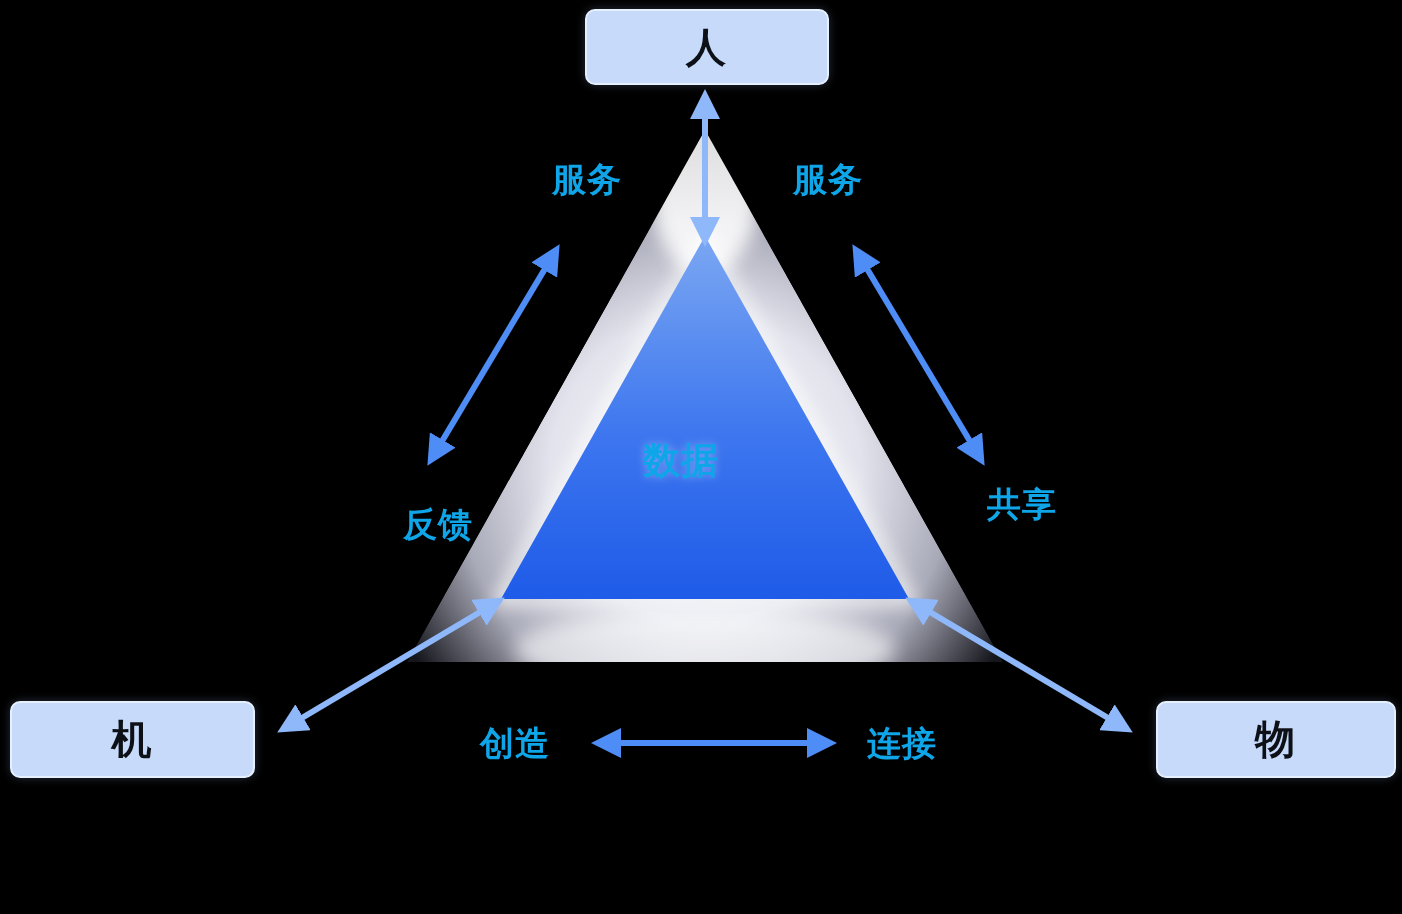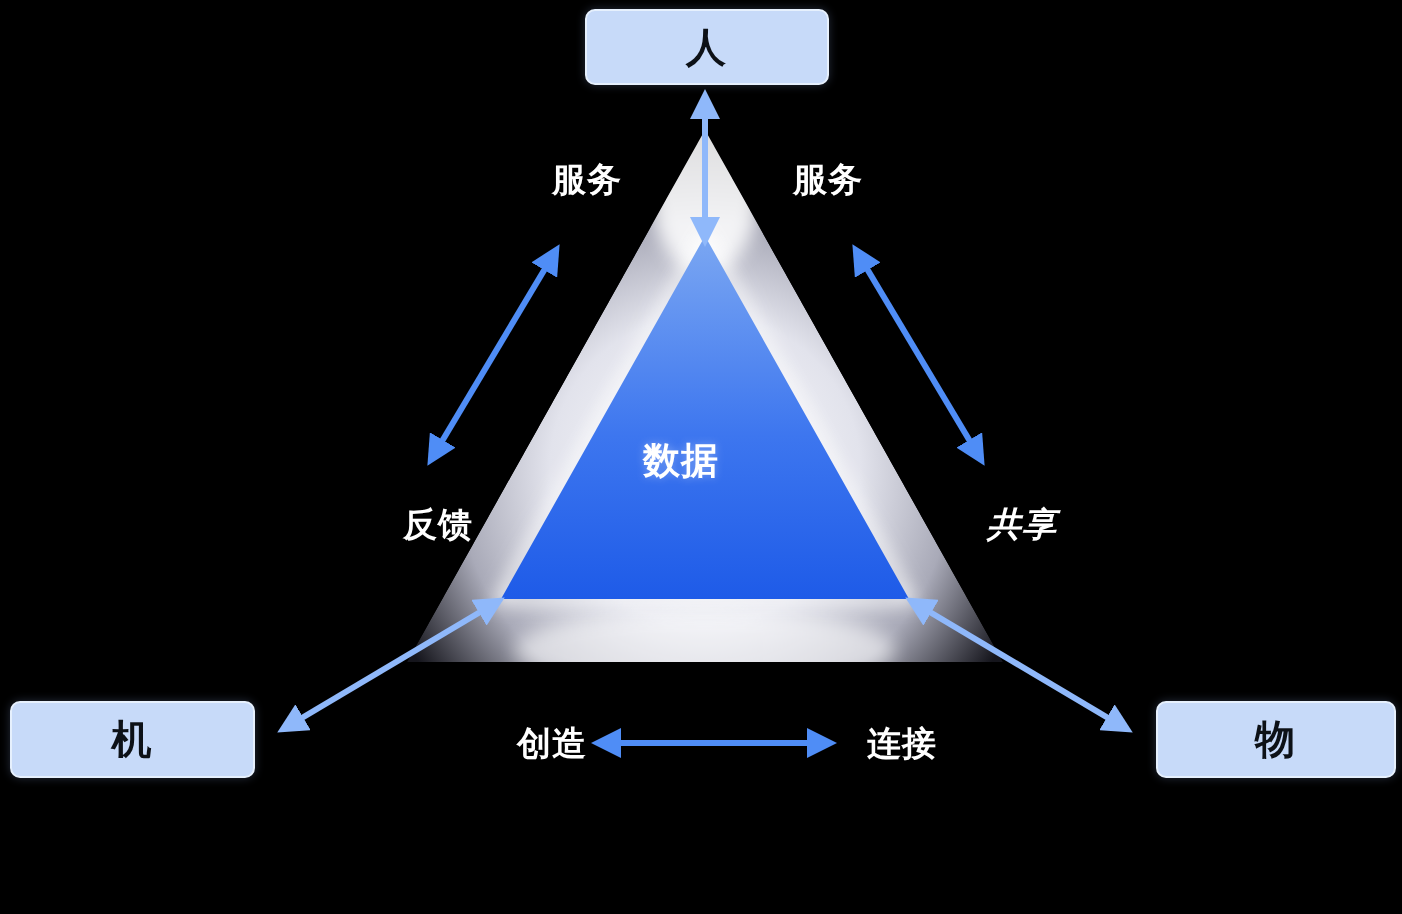--- a/index.html
+++ b/index.html
@@ -40,31 +40,31 @@
     color: #0D1117;
     letter-spacing: 2px;
   }
   .node-person { left: 585px; top: 9px;  width: 244px; height: 76px; }
   .node-machine { left: 10px;  top: 701px; width: 245px; height: 77px; }
   .node-thing  { left: 1156px; top: 701px; width: 240px; height: 77px; }
 
   .edge-label {
     position: absolute;
     transform: translate(-50%, -50%);
-    color: #ffffff;
+    color: #0ea5e9;
     font-size: 34px;
     font-weight: bold;
     white-space: nowrap;
     letter-spacing: 1px;
   }
   .lbl-service-left  { left: 587px;  top: 180px; }
   .lbl-service-right { left: 828px;  top: 180px; }
   .lbl-feedback      { left: 418px;  top: 525px; margin-left: 20px; }
-  .lbl-share         { left: 1022px; top: 525px; font-style: italic; }
-  .lbl-create        { left: 552px;  top: 744px; }
+  .lbl-share         { left: 1022px; top: 505px; }
+  .lbl-create        { left: 515px;  top: 744px; }
   .lbl-connect       { left: 902px;  top: 744px; text-align: center; }
   .lbl-data          { left: 681px;  top: 461px; font-size: 37px; text-shadow: 0 0 8px rgba(255,255,255,0.35); }
 </style>
 </head>
 <body>
 
 <div class="stage">
 
   <svg viewBox="0 0 1402 914" width="1402" height="914">
     <defs>

